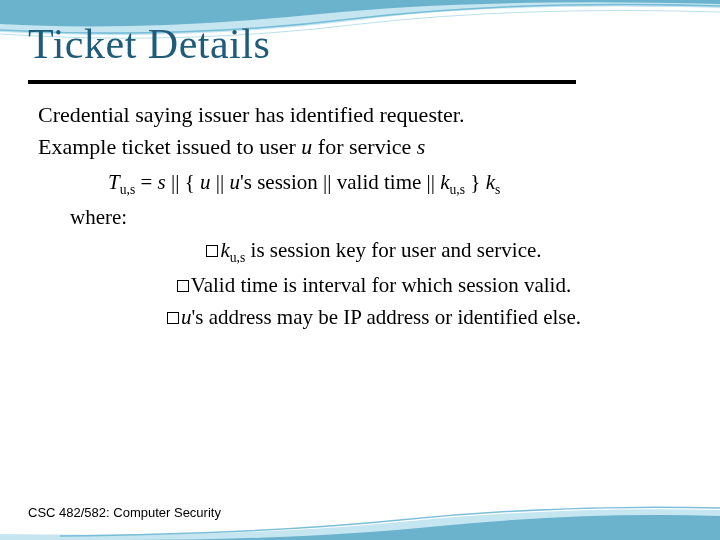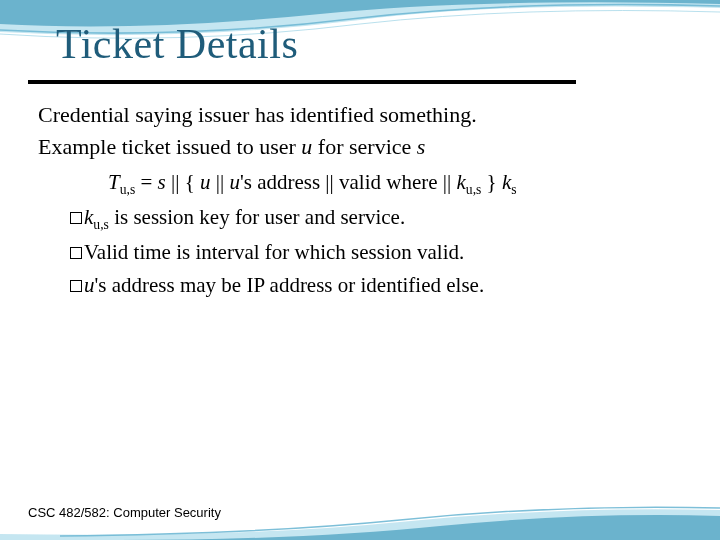--- a/index.html
+++ b/index.html
@@ -26,21 +26,20 @@
     height: 50px;
   }
   .slide-title {
     position: absolute;
     top: 20px;
     left: 28px;
     font-size: 42px;
     color: #1f5c7a;
     font-weight: normal;
     letter-spacing: 0.5px;
-    margin-left: 28px;
   }
   .title-underline {
     position: absolute;
     top: 80px;
     left: 28px;
     width: 548px;
     height: 4px;
     background: #000;
   }
   .body {
@@ -63,20 +62,21 @@
   }
   .formula-line {
     margin-left: 38px;
     margin-bottom: 2px;
   }
   .where-line {
     margin-bottom: 2px;
   }
   .bullet-line {
     margin-bottom: 2px;
+    text-align: center;
   }
   .box {
     display: inline-block;
     width: 12px;
     height: 12px;
     border: 1.5px solid #000;
     margin-right: 2px;
     vertical-align: baseline;
     position: relative;
     top: 0px;
@@ -105,29 +105,30 @@
 <svg class="bottom-swoosh" viewBox="0 0 720 50" preserveAspectRatio="none">
   <path d="M720,50 L0,50 L0,44 Q240,48 400,32 Q560,16 720,20 Z" fill="#bfe3ef" opacity="0.9"></path>
   <path d="M720,50 L120,50 Q300,50 440,36 Q580,22 720,26 Z" fill="#5aa9c7" opacity="0.85"></path>
   <path d="M720,18 Q560,14 400,30 Q260,44 60,46" stroke="#6fb8d4" stroke-width="1.5" fill="none" opacity="0.9"></path>
 </svg>
 
 <h1 class="slide-title">Ticket Details</h1>
 <div class="title-underline"></div>
 
 <div class="body">
-  <p class="lead">Credential saying issuer has identified something.</p>
+  <p class="lead">Credential saying issuer has identified requester.</p>
   <p class="lead">
     <span>Example ticket issued to user </span><span class="ital">u</span><span> for service </span><span class="ital">s</span>
   </p>
 
   <div class="formula-block">
     <div class="formula-line">
-      <span class="ital">T</span><span class="sub">u,s</span><span> = </span><span class="ital">s</span><span> || { </span><span class="ital">u</span><span> || </span><span class="ital">u</span><span>'s address || valid where || </span><span class="ital">k</span><span class="sub">u,s</span><span> } </span><span class="ital">k</span><span class="sub">s</span>
+      <span class="ital">T</span><span class="sub">u,s</span><span> = </span><span class="ital">s</span><span> || { </span><span class="ital">u</span><span> || </span><span class="ital">u</span><span>'s session || valid time || </span><span class="ital">k</span><span class="sub">u,s</span><span> } </span><span class="ital">k</span><span class="sub">s</span>
     </div>
+    <div class="where-line">where:</div>
     <div class="bullet-line">
       <span class="box"></span><span class="ital">k</span><span class="sub">u,s</span><span> is session key for user and service.</span>
     </div>
     <div class="bullet-line">
       <span class="box"></span><span>Valid time is interval for which session valid.</span>
     </div>
     <div class="bullet-line">
       <span class="box"></span><span class="ital">u</span><span>'s address may be IP address or identified else.</span>
     </div>
   </div>

